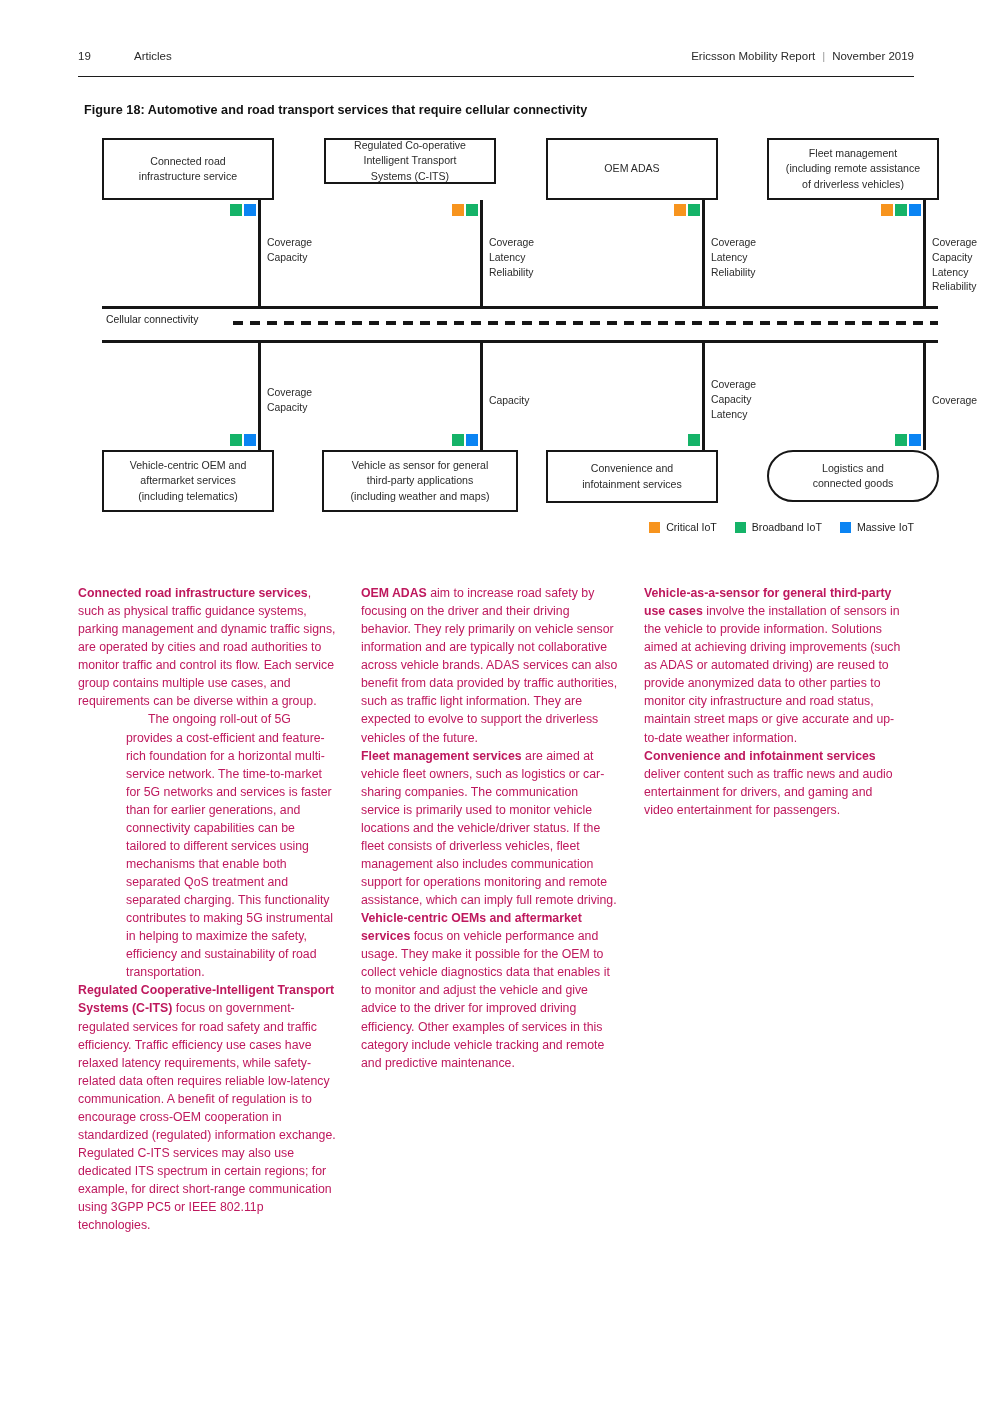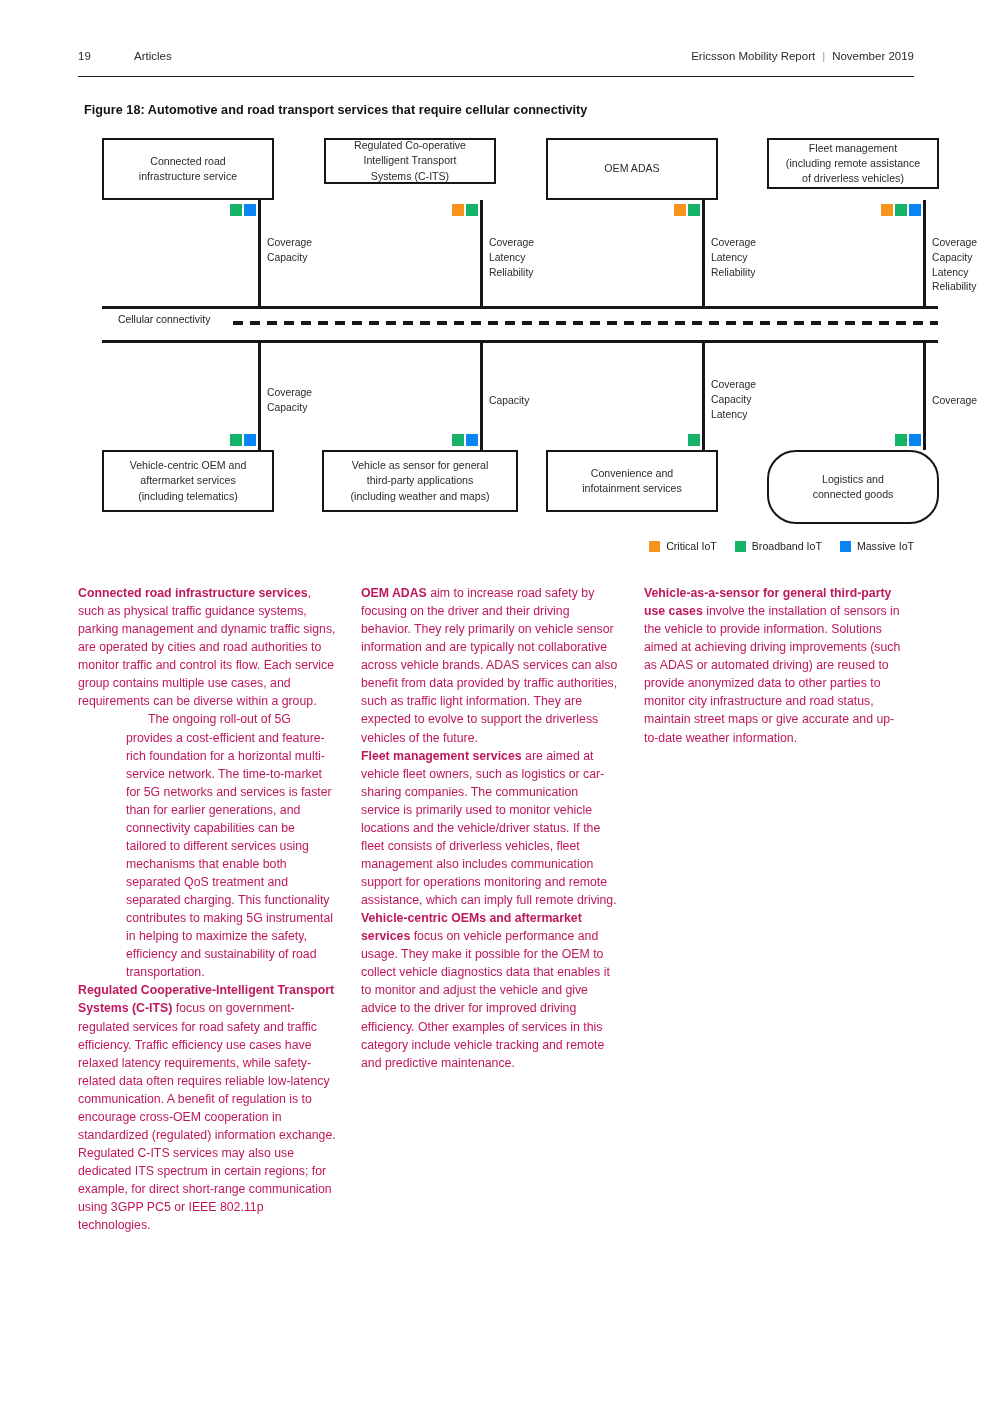--- a/index.html
+++ b/index.html
@@ -30,26 +30,26 @@
   .vline{position:absolute;width:3px;background:#161616;}
   .bus{position:absolute;height:3px;background:#161616;left:0;}
   .swatches{position:absolute;display:flex;gap:2px;}
   .sw{width:12px;height:12px;}
   .sw.critical{background:#f7941e;}
   .sw.broadband{background:#15b368;}
   .sw.massive{background:#0b84f3;}
   .req{position:absolute;font-size:10.4px;line-height:1.42;color:#2b2b2b;white-space:pre-line;}
 
   .cellular-row{position:absolute;left:0;top:176px;width:836px;height:16px;}
-  .cellular-label{position:absolute;left:16px;top:0;font-size:10.4px;color:#1c1c1c;white-space:nowrap;}
+  .cellular-label{position:absolute;left:4px;top:0;font-size:10.4px;color:#1c1c1c;white-space:nowrap;}
   .cellular-dash{position:absolute;left:131px;top:7px;right:0;height:4px;
     background-image:repeating-linear-gradient(to right,#161616 0 10px,transparent 10px 17px);}
 
   
-  .legend{position:absolute;right:78px;top:540px;display:flex;align-items:flex-start;gap:18px;}
+  .legend{position:absolute;right:78px;top:521px;display:flex;align-items:flex-start;gap:18px;}
   .leg-item{display:flex;align-items:center;gap:6px;font-size:10.6px;color:#1c1c1c;}
   .leg-sw{width:11px;height:11px;}
 
   
   .columns{position:absolute;left:78px;top:584px;width:836px;height:720px;}
   .col{position:absolute;top:0;width:258px;font-size:12.3px;line-height:1.47;color:#be185d;}
   .col1{left:0;}
   .col2{left:283px;}
   .col3{left:566px;}
   .para{margin:0 0 0 0;text-align:left;}
@@ -103,21 +103,21 @@
         <span style="white-space: pre-line;">OEM ADAS</span>
       </div>
       <div class="vline" style="left: 600px; top: 62px; height: 109px;"></div>
       <div class="swatches" style="top: 66px; left: 572px;">
         <span class="sw critical"></span>
         <span class="sw broadband"></span>
       </div>
       <div class="req" style="left: 609px; top: 98px;">Coverage
 Latency
 Reliability</div>
-      <div class="node-box" style="left: 665px; top: 0px; width: 172px; height: 51px;">
+      <div class="node-box" style="left: 665px; top: 0px; width: 172px; height: 62px;">
         <span style="white-space: pre-line;">Fleet management
 (including remote assistance
 of driverless vehicles)</span>
       </div>
       <div class="vline" style="left: 821px; top: 62px; height: 109px;"></div>
       <div class="swatches" style="top: 66px; left: 779px;">
         <span class="sw critical"></span>
         <span class="sw broadband"></span>
         <span class="sw massive"></span>
       </div>
@@ -141,32 +141,32 @@
         <span style="white-space: pre-line;">Vehicle as sensor for general
 third-party applications
 (including weather and maps)</span>
       </div>
       <div class="vline" style="left: 378px; top: 202px; height: 110px;"></div>
       <div class="swatches" style="top: 296px; left: 350px;">
         <span class="sw broadband"></span>
         <span class="sw massive"></span>
       </div>
       <div class="req" style="left: 387px; top: 256px;">Capacity</div>
-      <div class="node-box" style="left: 444px; top: 312px; width: 172px; height: 62px;">
+      <div class="node-box" style="left: 444px; top: 312px; width: 172px; height: 53px;">
         <span style="white-space: pre-line;">Convenience and
 infotainment services</span>
       </div>
       <div class="vline" style="left: 600px; top: 202px; height: 110px;"></div>
       <div class="swatches" style="top: 296px; left: 586px;">
         <span class="sw broadband"></span>
       </div>
       <div class="req" style="left: 609px; top: 240px;">Coverage
 Capacity
 Latency</div>
-      <div class="node-box" style="left: 665px; top: 312px; width: 172px; height: 74px; border-radius: 29px;">
+      <div class="node-box" style="left: 665px; top: 312px; width: 172px; height: 52px; border-radius: 29px;">
         <span style="white-space: pre-line;">Logistics and
 connected goods</span>
       </div>
       <div class="vline" style="left: 821px; top: 202px; height: 110px;"></div>
       <div class="swatches" style="top: 296px; left: 793px;">
         <span class="sw broadband"></span>
         <span class="sw massive"></span>
       </div>
       <div class="req" style="left: 830px; top: 256px;">Coverage</div>
     </div>
@@ -197,14 +197,15 @@
     <p class="para cont"><span>The ongoing roll-out of 5G provides a cost-efficient and feature-rich foundation for a horizontal multi-service network. The time-to-market for 5G networks and services is faster than for earlier generations, and connectivity capabilities can be tailored to different services using mechanisms that enable both separated QoS treatment and separated charging. This functionality contributes to making 5G instrumental in helping to maximize the safety, efficiency and sustainability of road transportation.</span></p>
     <p class="para"><span class="lead">Regulated Cooperative-Intelligent Transport Systems (C-ITS)</span><span> focus on government-regulated services for road safety and traffic efficiency. Traffic efficiency use cases have relaxed latency requirements, while safety-related data often requires reliable low-latency communication. A benefit of regulation is to encourage cross-OEM cooperation in standardized (regulated) information exchange. Regulated C-ITS services may also use dedicated ITS spectrum in certain regions; for example, for direct short-range communication using 3GPP PC5 or IEEE 802.11p technologies.</span></p>
   </div>
   <div class="col col2">
     <p class="para"><span class="lead">OEM ADAS</span><span> aim to increase road safety by focusing on the driver and their driving behavior. They rely primarily on vehicle sensor information and are typically not collaborative across vehicle brands. ADAS services can also benefit from data provided by traffic authorities, such as traffic light information. They are expected to evolve to support the driverless vehicles of the future.</span></p>
     <p class="para"><span class="lead">Fleet management services</span><span> are aimed at vehicle fleet owners, such as logistics or car-sharing companies. The communication service is primarily used to monitor vehicle locations and the vehicle/driver status. If the fleet consists of driverless vehicles, fleet management also includes communication support for operations monitoring and remote assistance, which can imply full remote driving.</span></p>
     <p class="para"><span class="lead">Vehicle-centric OEMs and aftermarket services</span><span> focus on vehicle performance and usage. They make it possible for the OEM to collect vehicle diagnostics data that enables it to monitor and adjust the vehicle and give advice to the driver for improved driving efficiency. Other examples of services in this category include vehicle tracking and remote and predictive maintenance.</span></p>
   </div>
   <div class="col col3">
     <p class="para"><span class="lead">Vehicle-as-a-sensor for general third-party use cases</span><span> involve the installation of sensors in the vehicle to provide information. Solutions aimed at achieving driving improvements (such as ADAS or automated driving) are reused to provide anonymized data to other parties to monitor city infrastructure and road status, maintain street maps or give accurate and up-to-date weather information.</span></p>
+    <p class="para"><span class="lead">Convenience and infotainment services</span><span> deliver content such as traffic news and audio entertainment for drivers, and gaming and video entertainment for passengers.</span></p>
   </div>
 </div>
 
 </body></html>

